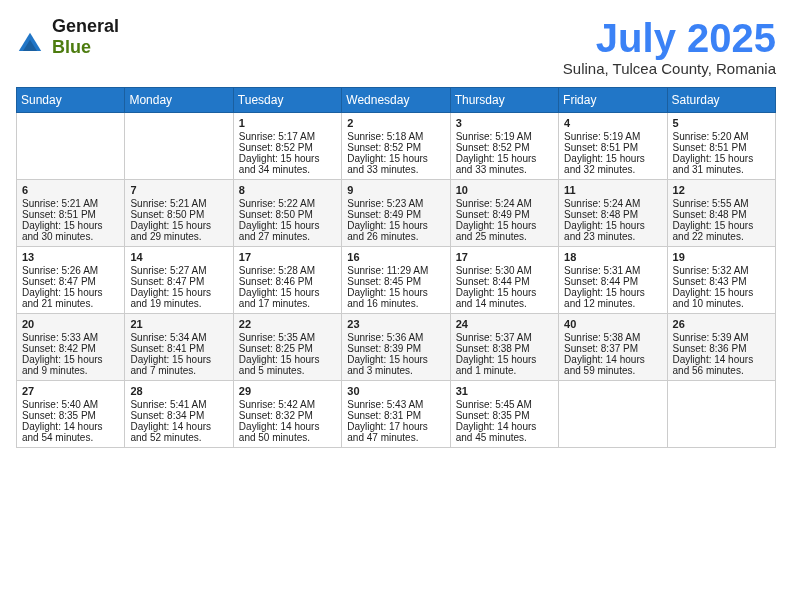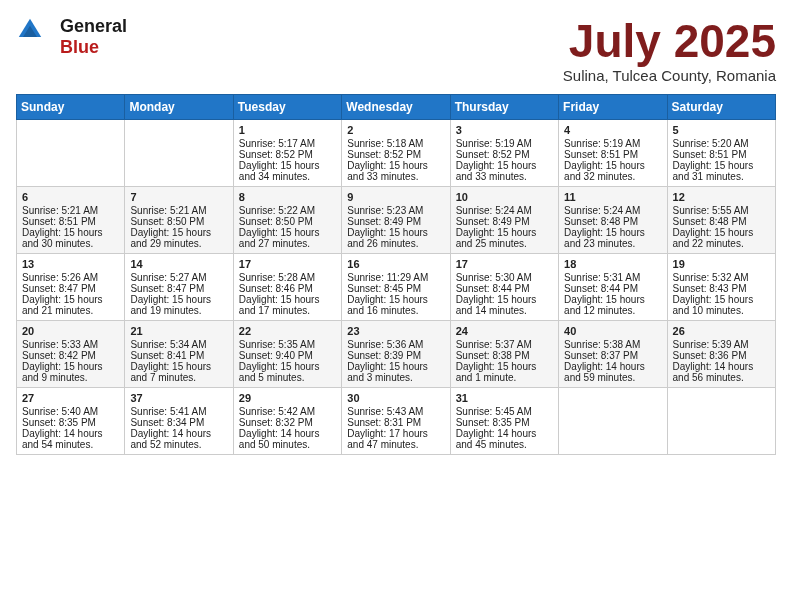--- a/index.html
+++ b/index.html
@@ -11,61 +11,61 @@
       padding: 16px;
     }
     .header {
       display: flex;
       justify-content: space-between;
       align-items: flex-start;
       margin-bottom: 10px;
     }
     .logo {
       display: flex;
-      align-items: flex-start;
-      gap: 16px;
+      align-items: flex-end;
+      gap: 8px;
     }
     .logo-text-general {
       font-size: 18px;
       font-weight: bold;
       color: #1a1a1a;
     }
     .logo-text-blue {
       font-size: 18px;
       font-weight: bold;
-      color: #b91c1c;
+      color: #4d7c0f;
     }
     .logo-icon {
       width: 28px;
       height: 28px;
     }
     .title-block {
       text-align: right;
     }
     .month-title {
-      font-size: 46px;
+      font-size: 40px;
       font-weight: bold;
-      color: #7f1d1d;
+      color: #3b82f6;
       line-height: 1.1;
     }
     .location-title {
       font-size: 15px;
       color: #333;
       margin-left: 28px;
     }
     .calendar {
       width: 100%;
       border-collapse: collapse;
       border: 1px solid #ccc;
     }
     .calendar th {
       background-color: #2176c7;
       color: #fff;
       font-size: 12px;
-      font-weight: bold;
+      font-weight: normal;
       padding: 5px 4px;
       text-align: left;
       border: 1px solid #1a5fa0;
     }
     .calendar td {
       vertical-align: top;
       border: 1px solid #ccc;
       padding: 4px 5px;
       font-size: 10px;
       color: #222;
@@ -251,21 +251,21 @@
         </td>
         <td>
           <span class="day-num">21</span>
           <div>Sunrise: 5:34 AM</div>
           <div>Sunset: 8:41 PM</div>
           <div>Daylight: 15 hours and 7 minutes.</div>
         </td>
         <td>
           <span class="day-num">22</span>
           <div>Sunrise: 5:35 AM</div>
-          <div>Sunset: 9:40 PM</div>
+          <div>Sunset: 8:25 PM</div>
           <div>Daylight: 15 hours and 5 minutes.</div>
         </td>
         <td>
           <span class="day-num">23</span>
           <div>Sunrise: 5:36 AM</div>
           <div>Sunset: 8:39 PM</div>
           <div>Daylight: 15 hours and 3 minutes.</div>
         </td>
         <td>
           <span class="day-num">24</span>
@@ -287,21 +287,21 @@
         </td>
       </tr>
       <tr>
         <td>
           <span class="day-num">27</span>
           <div>Sunrise: 5:40 AM</div>
           <div>Sunset: 8:35 PM</div>
           <div>Daylight: 14 hours and 54 minutes.</div>
         </td>
         <td>
-          <span class="day-num">37</span>
+          <span class="day-num">28</span>
           <div>Sunrise: 5:41 AM</div>
           <div>Sunset: 8:34 PM</div>
           <div>Daylight: 14 hours and 52 minutes.</div>
         </td>
         <td>
           <span class="day-num">29</span>
           <div>Sunrise: 5:42 AM</div>
           <div>Sunset: 8:32 PM</div>
           <div>Daylight: 14 hours and 50 minutes.</div>
         </td>

